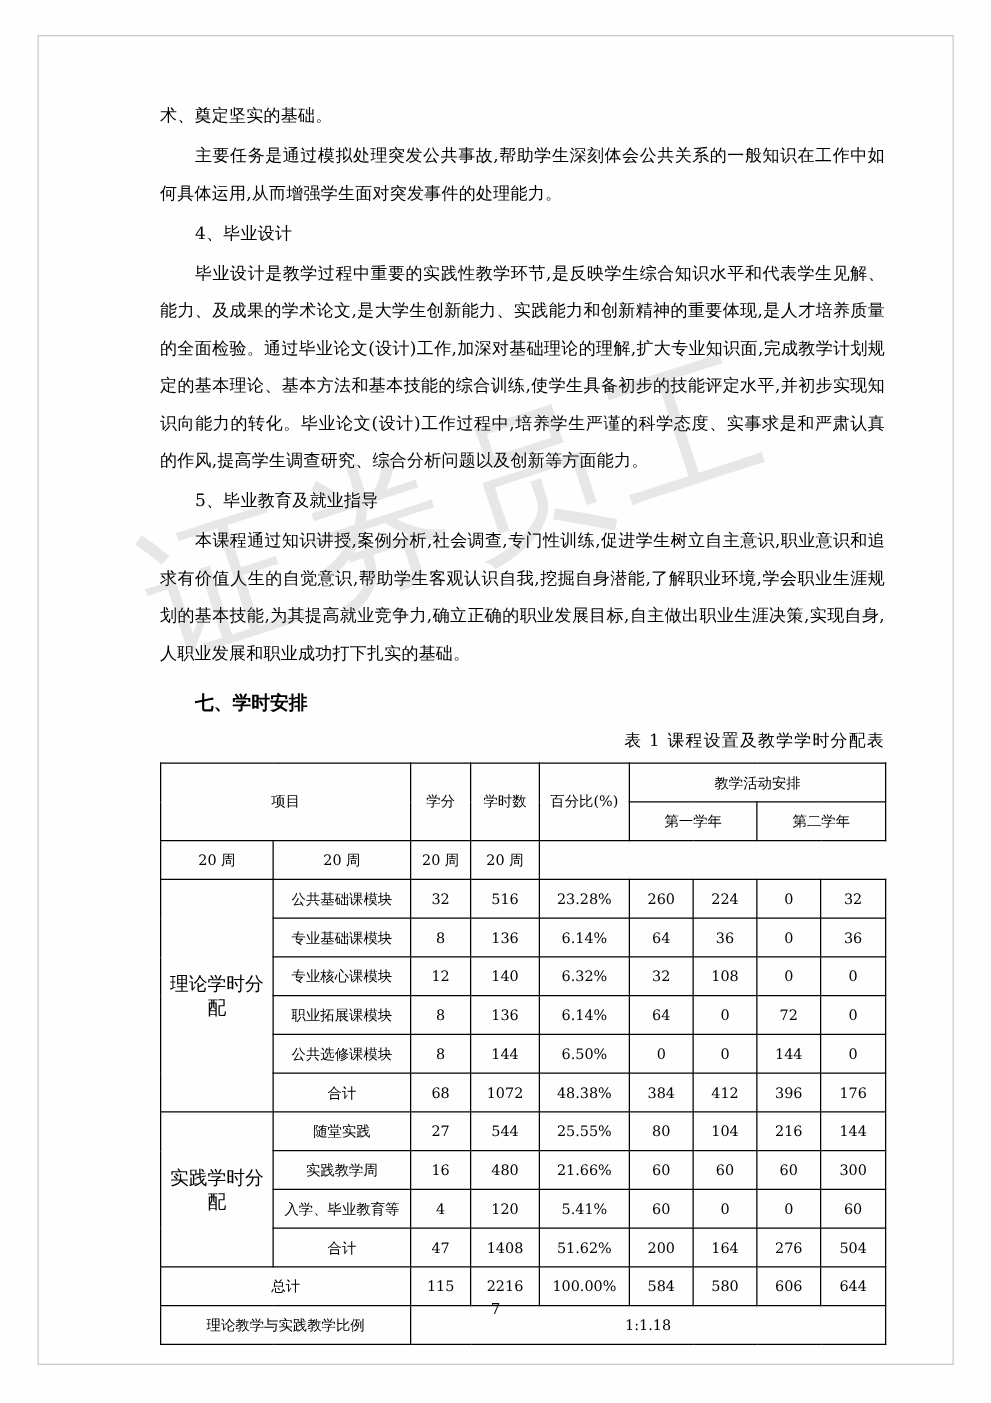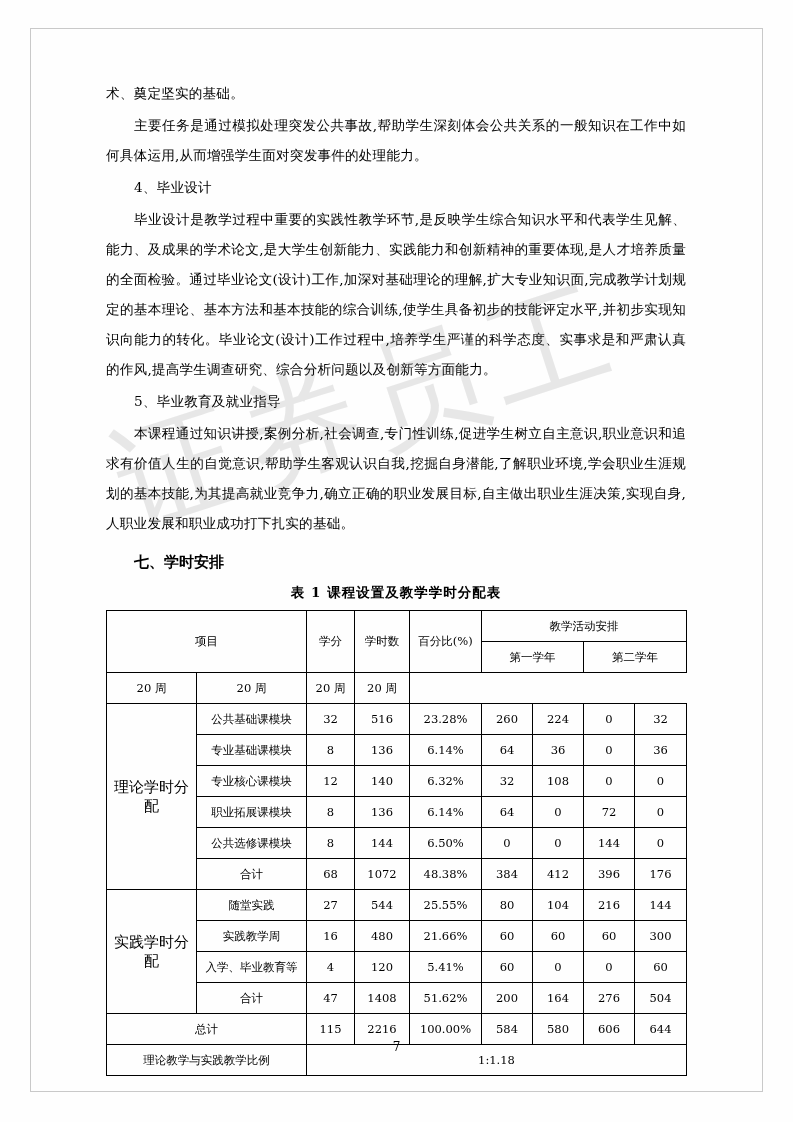--- a/index.html
+++ b/index.html
@@ -24,21 +24,21 @@
     left: 30px;
     top: 28px;
     width: 733px;
     height: 1064px;
     border: 1px solid #c9c9c9;
     box-sizing: border-box;
     pointer-events: none;
   }
   .content {
     position: absolute;
-    left: 106px;
+    left: 128px;
     top: 78px;
     width: 580px;
   }
   p.para {
     margin: 0 0 2px 0;
     font-size: 13.6px;
     line-height: 30px;
     text-align: justify;
     text-justify: inter-ideograph;
     font-family: "DejaVu Serif", "Liberation Serif", serif;
@@ -49,23 +49,23 @@
   }
   h2.section-title {
     font-size: 15px;
     font-weight: bold;
     margin: 8px 0 2px 0;
     text-indent: 28px;
     line-height: 32px;
     font-family: "DejaVu Serif", "Liberation Serif", serif;
   }
   .table-caption {
-    text-align: center;
+    text-align: right;
     font-size: 13.5px;
-    font-weight: bold;
+    font-weight: normal;
     margin: 6px 0 8px 0;
     font-family: "DejaVu Serif", "Liberation Serif", serif;
     letter-spacing: 1px;
   }
   table.alloc {
     border-collapse: collapse;
     width: 100%;
     font-size: 11.5px;
     font-family: "DejaVu Serif", "Liberation Serif", serif;
     table-layout: fixed;

